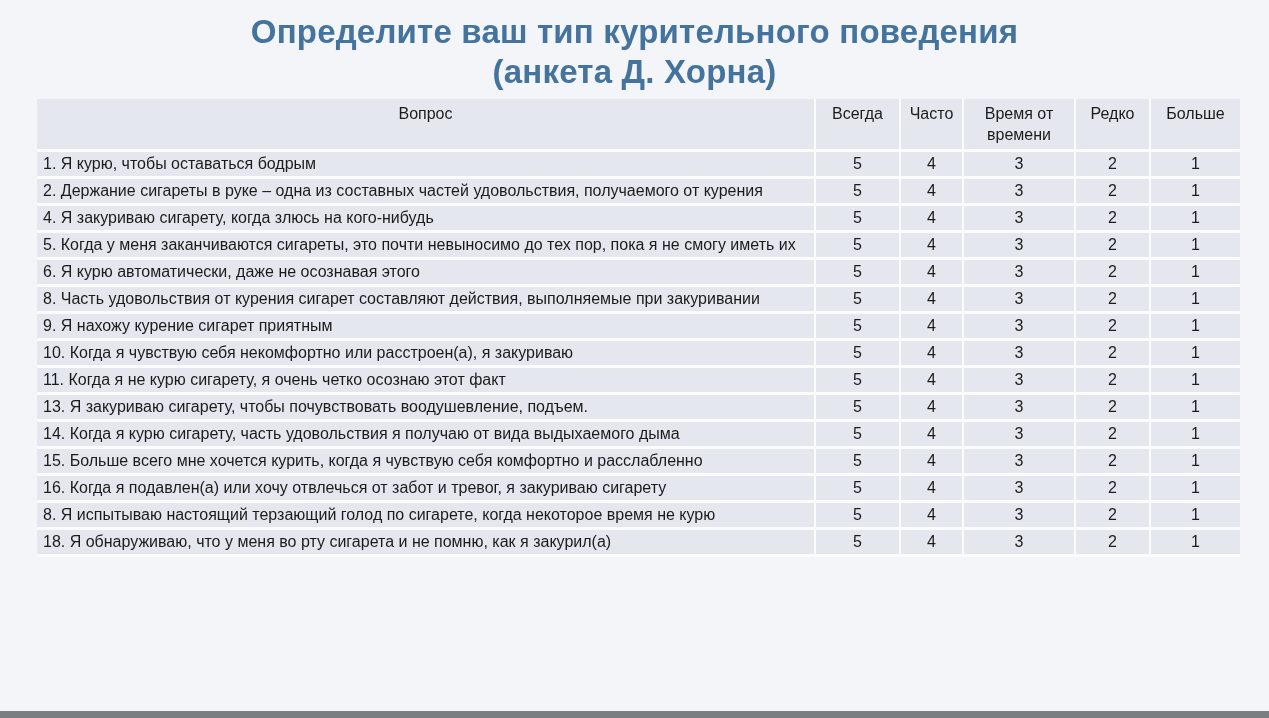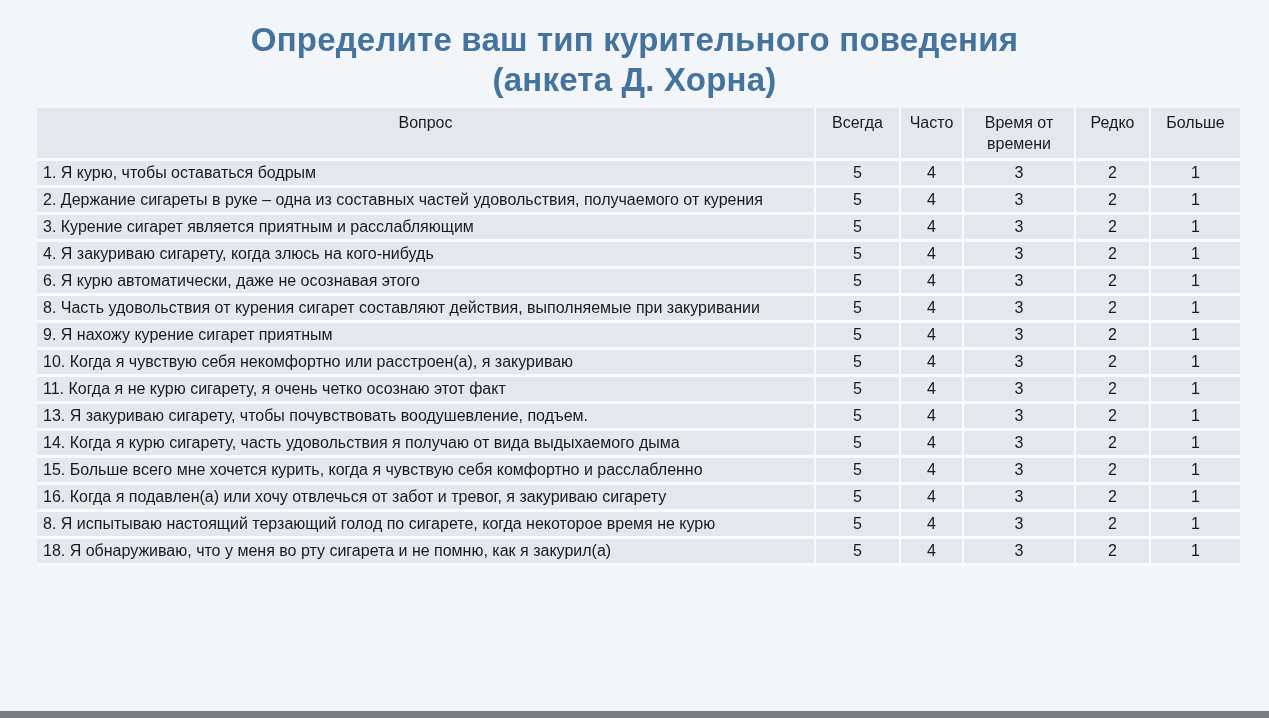--- a/index.html
+++ b/index.html
@@ -17,21 +17,21 @@
     background:#ffffff;
   }
   .slide{
     position:relative;
     width:1269px;
     height:718px;
     background:var(--page-bg);
     overflow:hidden;
   }
   .title{
-    margin:8px;
+    margin:0;
     padding-top:12px;
     text-align:center;
     font-size:33px;
     line-height:40px;
     font-weight:bold;
     color:var(--title-color);
     letter-spacing:0.2px;
   }
   table.questionnaire{
     border-collapse:collapse;
@@ -116,29 +116,29 @@
         </tr>
         <tr>
           <td class="q">2. Держание сигареты в руке – одна из составных частей удовольствия, получаемого от курения</td>
           <td class="v">5</td>
           <td class="v">4</td>
           <td class="v">3</td>
           <td class="v">2</td>
           <td class="v">1</td>
         </tr>
         <tr>
-          <td class="q">3. Курение сигарет является приятным и расслабляющим</td>
-          <td class="v">5</td>
-          <td class="v">4</td>
-          <td class="v">3</td>
-          <td class="v">2</td>
-          <td class="v">1</td>
-        </tr>
-        <tr>
           <td class="q">4. Я закуриваю сигарету, когда злюсь на кого-нибудь</td>
+          <td class="v">5</td>
+          <td class="v">4</td>
+          <td class="v">3</td>
+          <td class="v">2</td>
+          <td class="v">1</td>
+        </tr>
+        <tr>
+          <td class="q">5. Когда у меня заканчиваются сигареты, это почти невыносимо до тех пор, пока я не смогу иметь их</td>
           <td class="v">5</td>
           <td class="v">4</td>
           <td class="v">3</td>
           <td class="v">2</td>
           <td class="v">1</td>
         </tr>
         <tr>
           <td class="q">6. Я курю автоматически, даже не осознавая этого</td>
           <td class="v">5</td>
           <td class="v">4</td>

